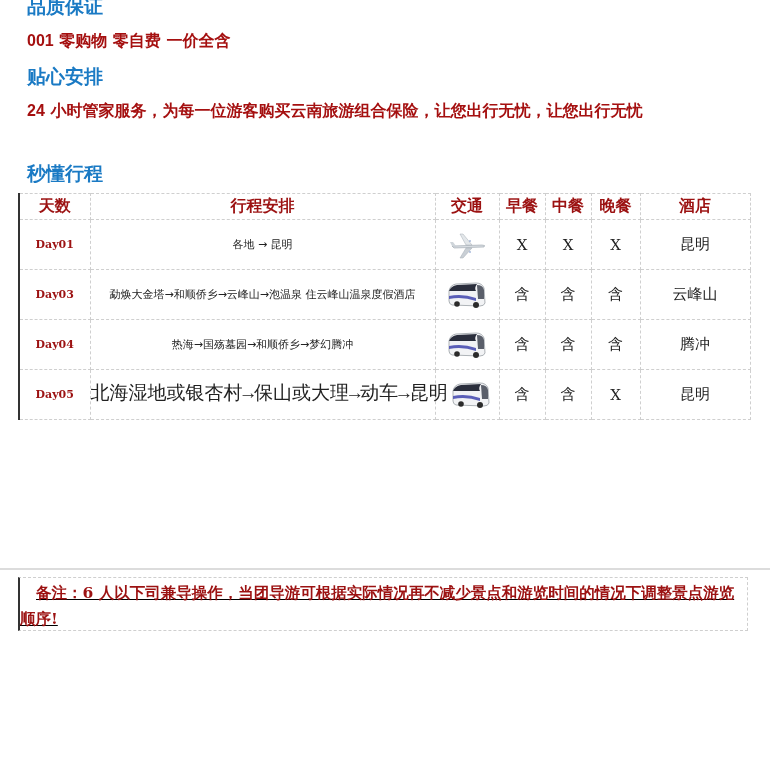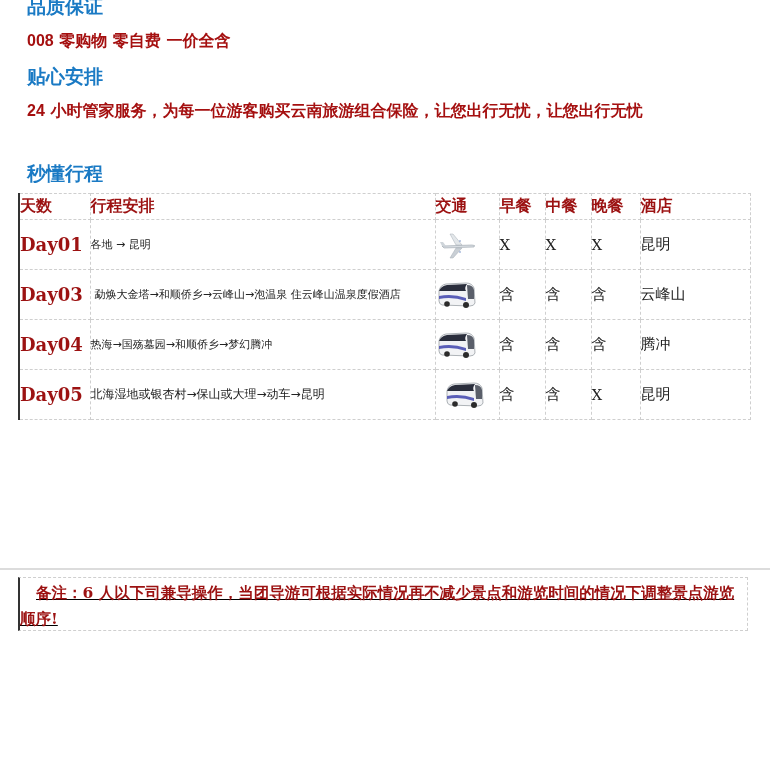--- a/index.html
+++ b/index.html
@@ -2,38 +2,38 @@
 <html><head>
 <meta charset="utf-8">
 <style>
   html, body { margin:0; padding:0; background:#ffffff; }
   body { width:770px; height:770px; position:relative; overflow:hidden; font-family:"DejaVu Sans","Liberation Sans",sans-serif; }
   .h-blue { position:absolute; left:27px; color:#1a7ac4; font-weight:bold; font-size:19px; line-height:24px; letter-spacing:0px; }
   .red-line { position:absolute; left:27px; color:#a51010; font-weight:bold; font-size:16px; line-height:22px; font-family:"DejaVu Serif","Liberation Serif",serif; white-space:nowrap; }
   .red-line .num { font-family:"Liberation Sans","DejaVu Sans",sans-serif; }
 
   table.itin { position:absolute; left:18px; top:193px; width:731px; border-collapse:collapse; table-layout:fixed; border-left:2px solid #333; }
-  table.itin td { border:1px dashed #cfcfcf; vertical-align:middle; padding:0; font-size:15px; color:#222; font-family:"DejaVu Sans","Liberation Sans",sans-serif; }
+  table.itin td { border:1px dashed #cfcfcf; text-align:center; vertical-align:middle; padding:0; font-size:15px; color:#222; font-family:"DejaVu Sans","Liberation Sans",sans-serif; }
   table.itin tr.head td { height:25px; color:#9c1212; font-weight:bold; font-size:16px; font-family:"DejaVu Serif","Liberation Serif",serif; }
   table.itin tr.row td { height:49px; }
-  table.itin td.day { color:#9c1212; font-weight:bold; font-family:"DejaVu Serif","Liberation Serif",serif; font-size:18px; }
+  table.itin td.day { color:#9c1212; font-weight:bold; font-family:"DejaVu Serif","Liberation Serif",serif; font-size:11px; }
   table.itin td.route { line-height:23px; font-size:11px; }
   table.itin td.meal { font-size:15px; font-family:"DejaVu Serif","Liberation Serif",serif; }
   .icon-wrap { display:inline-block; width:42px; height:32px; vertical-align:middle; }
 
   .sep { position:absolute; left:0; top:568px; width:770px; height:2px; background:#dcdcdc; }
   .note { position:absolute; left:18px; top:577px; width:730px; height:54px; border:1px dashed #cfcfcf; border-left:2px solid #333; box-sizing:border-box;text-decoration:underline; }
   .note p { margin:0; padding:2px 0 0 0; color:#9c1212; font-weight:bold; font-size:15.5px; line-height:26px; text-indent:16px; font-family:"DejaVu Serif","Liberation Serif",serif; }
 </style>
 </head>
 <body>
 
 <div class="h-blue" style="top:-6px;">品质保证</div>
 <div class="red-line" style="top:30px;">
-  <span class="num">008</span>
+  <span class="num">001</span>
   <span>零购物 零自费 一价全含</span>
 </div>
 
 <div class="h-blue" style="top:64px;text-align:center;">贴心安排</div>
 <div class="red-line" style="top:100px;">
   <span class="num">24</span>
   <span>小时管家服务，为每一位游客购买云南旅游组合保险，让您出行无忧，让您出行无忧</span>
 </div>
 
 <div class="h-blue" style="top:161px;">秒懂行程</div>
@@ -106,21 +106,21 @@
               <circle cx="30" cy="26" r="3" fill="#2b2b2b"></circle>
             </svg></span></td>
     <td class="meal">含</td>
     <td class="meal">含</td>
     <td class="meal">含</td>
     <td>腾冲</td>
   </tr>
 
   <tr class="row">
     <td class="day">Day05</td>
-    <td class="route" style="white-space:nowrap;font-size:12px;">北海湿地或银杏村→保山或大理→动车→昆明</td>
+    <td class="route" style="white-space:nowrap;font-size:19px;font-family:Liberation Mono, monospace;">北海湿地或银杏村→保山或大理→动车→昆明</td>
     <td><span class="icon-wrap" style="margin-left:8px;"><svg width="42" height="32" viewBox="0 0 42 32">
               <path d="M3 12 Q4 6 10 5 L30 4 Q36 4 38 9 L39 24 Q38 27 34 27 L6 26 Q3 25 3 22 Z" fill="#f2f3f5" stroke="#8d9399" stroke-width="0.7"></path>
               <path d="M3 12 Q5 7 11 6 L31 5 Q28 9 30 12 Z" fill="#2a2e3c"></path>
               <path d="M3 17 Q16 14 30 19 L30 22 Q16 17 3 20 Z" fill="#5b5fb8"></path>
               <path d="M31 6 Q37 6 38 11 L38 20 L32 20 Z" fill="#5a5f6a"></path>
               <circle cx="11" cy="25" r="2.8" fill="#2b2b2b"></circle>
               <circle cx="30" cy="26" r="3" fill="#2b2b2b"></circle>
             </svg></span></td>
     <td class="meal">含</td>
     <td class="meal">含</td>

